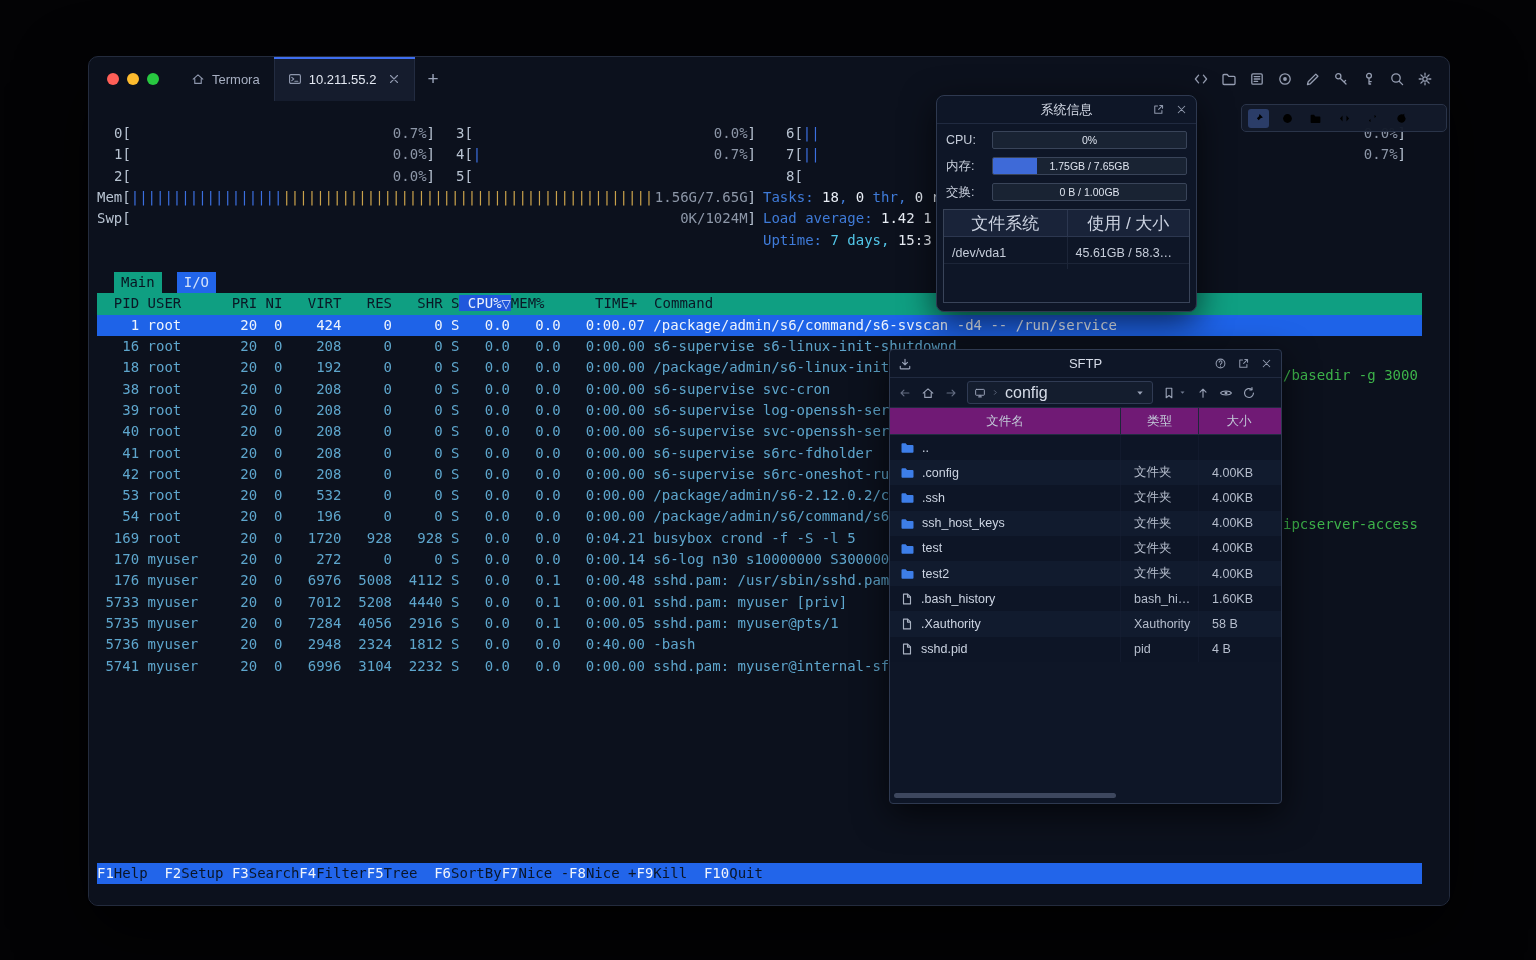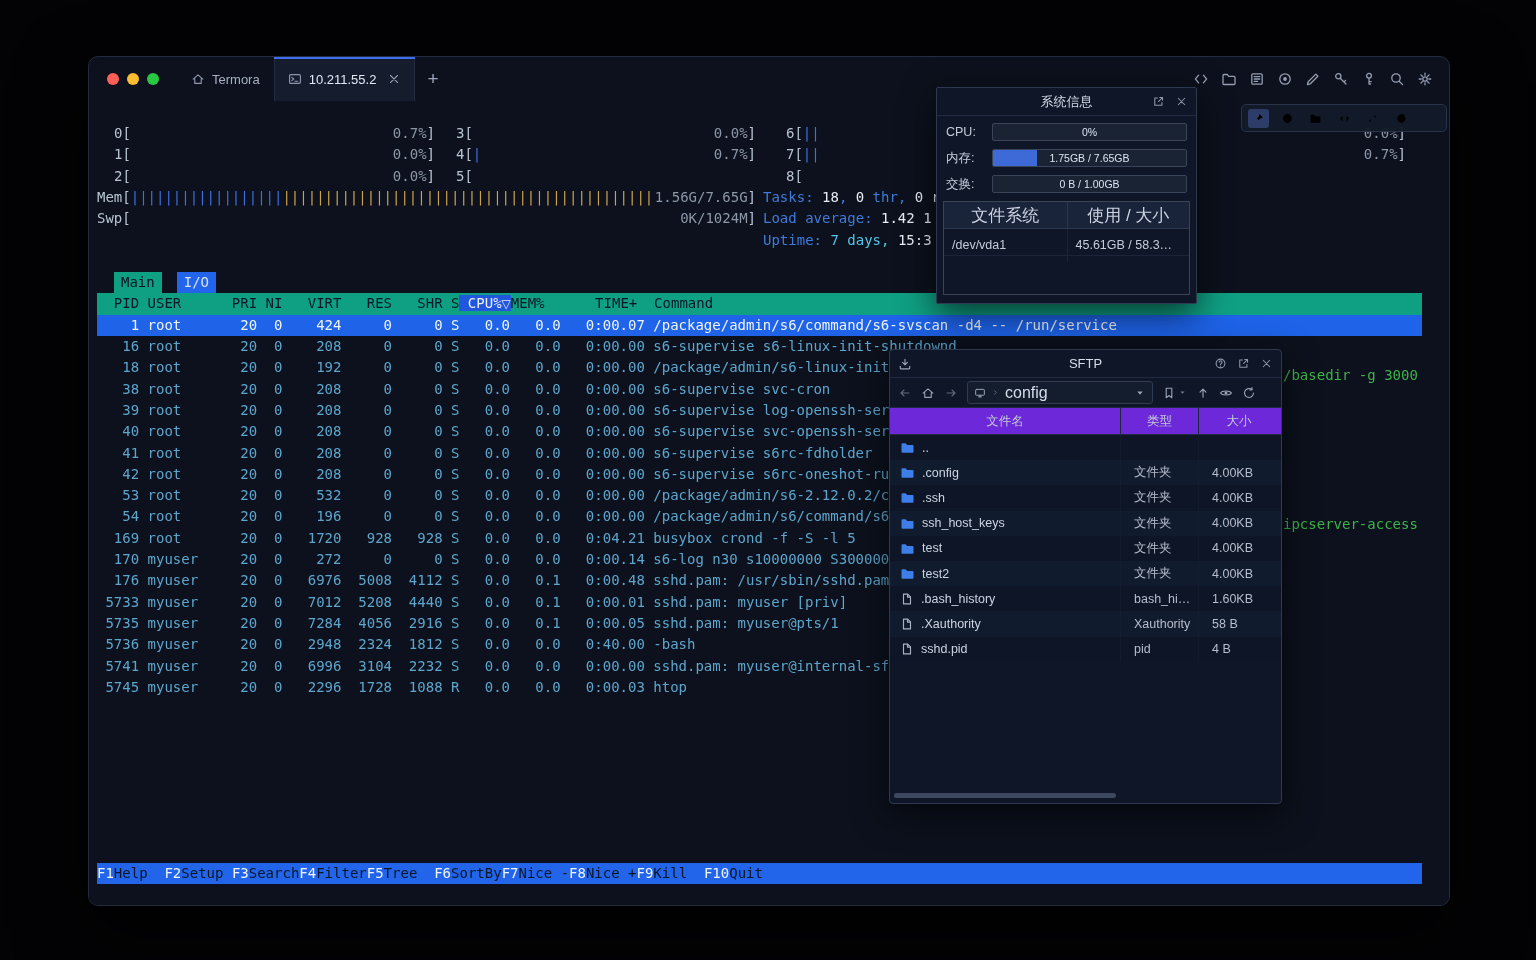--- a/index.html
+++ b/index.html
@@ -39,21 +39,21 @@
   .hthead{background:#0f9f82;color:#0a1826}
   .sorthdr{background:#2057dc;color:#e9effc}
   .tri{font-family:"DejaVu Sans",sans-serif;font-size:12px}
   .prow{color:#5ea6cd}
   .prow.sel{background:#1e63e8;color:#eef4fd}
   .tail{position:absolute;top:8px;color:#3db34a}
   .fnbar{background:#2265ea;display:flex}
   .fk{color:#f0f4fb}.fl{color:#0a1527}
   
   .panel{position:absolute;background:#0e1627;border:1px solid #2e3950;box-shadow:0 10px 34px rgba(0,0,0,.65)}
-  .sysinfo{left:847px;top:30px;width:259px;height:215px;border-radius:2px;z-index:10}
+  .sysinfo{left:847px;top:38px;width:259px;height:215px;border-radius:8px;z-index:10}
   .sftp{left:800px;top:292px;width:391px;height:453px;border-radius:4px;z-index:12}
   .phead{height:27px;display:flex;align-items:center;padding:0 8px;border-bottom:1px solid #202a40;position:relative}
   .ptitle{position:absolute;left:0;right:0;text-align:center;font-size:13px;color:#d6dce8;pointer-events:none}
   .phicons{margin-left:auto;display:flex;gap:10px;color:#8f98ac;position:relative}
   .phicon{width:13px;height:13px}
   .dlicon{width:14px;height:14px;color:#9aa3b8;position:relative}
   
   .stats{padding:3px 0 0}
   .stat{height:26px;display:flex;align-items:center;padding:0 9px;gap:8px}
   .slabel{width:38px;font-size:12.5px;color:#c6cdda;flex:none}
@@ -70,21 +70,21 @@
   
   .sftpbar{height:29px;display:flex;align-items:center;padding:0 8px;gap:9px;border-bottom:1px solid #202a40;color:#98a1b5}
   .navicn{width:14px;height:14px}
   .dim{color:#636c82}
   .pathbox{height:21px;flex:0 0 172px;display:flex;align-items:center;gap:5px;padding:0 6px;background:#141d2e;
            border:1px solid #303b54;border-radius:3px}
   .pathval{font-size:16px;color:#d6dce8;flex:1;white-space:nowrap;overflow:hidden}
   .smicn{width:12px;height:12px;color:#9aa3b8}
   .xsicn{width:9px;height:9px;color:#707a90}
   .bkgrp{display:flex;align-items:center;gap:2px}
-  .sftphead{display:grid;grid-template-columns:230px 78px 81px;height:26px;background:#6d28d9;border-bottom:1px solid #222c42}
+  .sftphead{display:grid;grid-template-columns:230px 78px 81px;height:26px;background:#701a75;border-bottom:1px solid #222c42}
   .sftphead span{display:flex;align-items:center;justify-content:center;font-size:12.5px;color:#c2c9d8}
   .sftphead span+span{border-left:1px solid #1d2639}
   .srow{display:grid;grid-template-columns:230px 78px 81px;height:25.2px}
   .srow:nth-child(odd){background:#0d1526}
   .srow:nth-child(even){background:#111b2e}
   .cell{display:flex;align-items:center;font-size:12.5px;color:#b6becd;overflow:hidden;white-space:nowrap}
   .cell.name{padding-left:10px;gap:7px;color:#ccd4e2}
   .cell.type,.cell.size{padding-left:13px;border-left:1px solid #17203380}
   .cfold{width:15px;height:15px;color:#3d7ee8}
   .cfile{width:14px;height:14px;color:#a9b2c2}
@@ -215,21 +215,20 @@
       <div class="tline prow" style="left: 8px; top: 362.8px; width: 1325px;"><span>   42 root       20  0    208     0     0 S   0.0   0.0   0:00.00 s6-supervise s6rc-oneshot-run</span></div>
       <div class="tline prow" style="left: 8px; top: 384.1px; width: 1325px;"><span>   53 root       20  0    532     0     0 S   0.0   0.0   0:00.00 /package/admin/s6-2.12.0.2/co</span></div>
       <div class="tline prow" style="left: 8px; top: 405.4px; width: 1325px;"><span>   54 root       20  0    196     0     0 S   0.0   0.0   0:00.00 /package/admin/s6/command/s6-</span><span class="tail" style="left: 1186px;">ipcserver-access</span></div>
       <div class="tline prow" style="left: 8px; top: 426.7px; width: 1325px;"><span>  169 root       20  0   1720   928   928 S   0.0   0.0   0:04.21 busybox crond -f -S -l 5</span></div>
       <div class="tline prow" style="left: 8px; top: 448px; width: 1325px;"><span>  170 myuser     20  0    272     0     0 S   0.0   0.0   0:00.14 s6-log n30 s10000000 S3000000</span></div>
       <div class="tline prow" style="left: 8px; top: 469.3px; width: 1325px;"><span>  176 myuser     20  0   6976  5008  4112 S   0.0   0.1   0:00.48 sshd.pam: /usr/sbin/sshd.pam</span></div>
       <div class="tline prow" style="left: 8px; top: 490.6px; width: 1325px;"><span> 5733 myuser     20  0   7012  5208  4440 S   0.0   0.1   0:00.01 sshd.pam: myuser [priv]</span></div>
       <div class="tline prow" style="left: 8px; top: 511.9px; width: 1325px;"><span> 5735 myuser     20  0   7284  4056  2916 S   0.0   0.1   0:00.05 sshd.pam: myuser@pts/1</span></div>
       <div class="tline prow" style="left: 8px; top: 533.2px; width: 1325px;"><span> 5736 myuser     20  0   2948  2324  1812 S   0.0   0.0   0:40.00 -bash</span></div>
       <div class="tline prow" style="left: 8px; top: 554.5px; width: 1325px;"><span> 5741 myuser     20  0   6996  3104  2232 S   0.0   0.0   0:00.00 sshd.pam: myuser@internal-sft</span></div>
-      <div class="tline prow" style="left: 8px; top: 575.8px; width: 1325px;"><span> 5745 myuser     20  0   2296  1728  1088 R   0.0   0.0   0:00.03 htop</span></div>
       <div class="tline fnbar" style="left: 8px; top: 762px; width: 1325px;"><span><span class="fk">F1</span><span class="fl">Help  </span></span><span><span class="fk">F2</span><span class="fl">Setup </span></span><span><span class="fk">F3</span><span class="fl">Search</span></span><span><span class="fk">F4</span><span class="fl">Filter</span></span><span><span class="fk">F5</span><span class="fl">Tree  </span></span><span><span class="fk">F6</span><span class="fl">SortBy</span></span><span><span class="fk">F7</span><span class="fl">Nice -</span></span><span><span class="fk">F8</span><span class="fl">Nice +</span></span><span><span class="fk">F9</span><span class="fl">Kill  </span></span><span><span class="fk">F10</span><span class="fl">Quit  </span></span></div>
     </div>
 
   <div class="overlaybar">
       <span class="obtn active">
         <svg viewBox="0 0 16 16">
           <path d="M9.3 2.6l4.1 4.1-2.8.9-2.4 2.4-2.2-2.2 2.4-2.4zM6.2 9.8 3 13"></path>
         </svg>
       </span>
       <span class="obtn">

